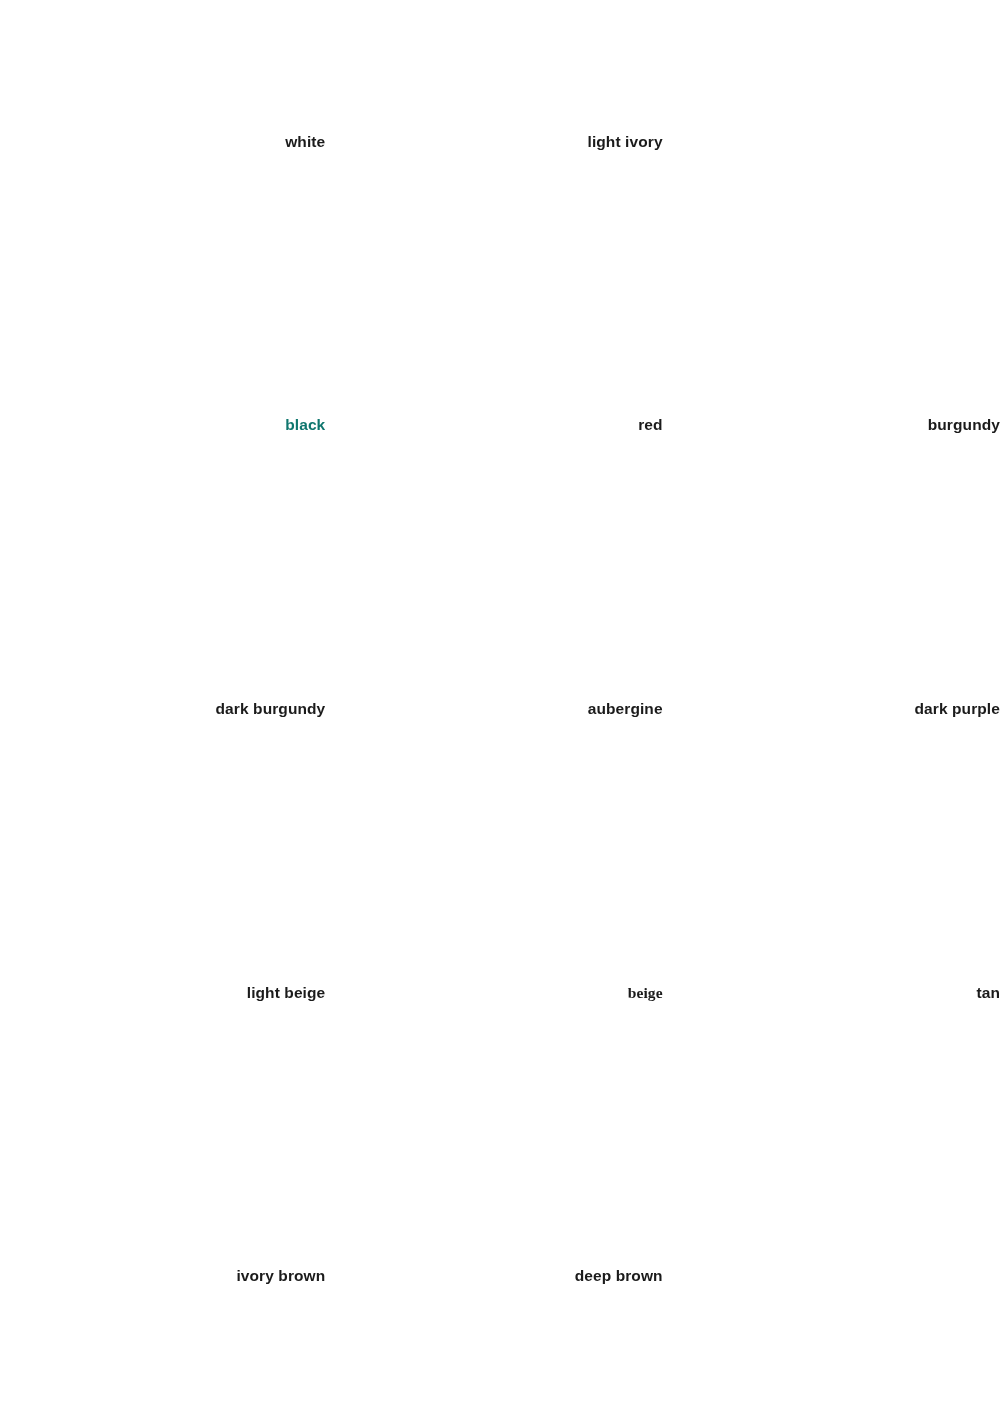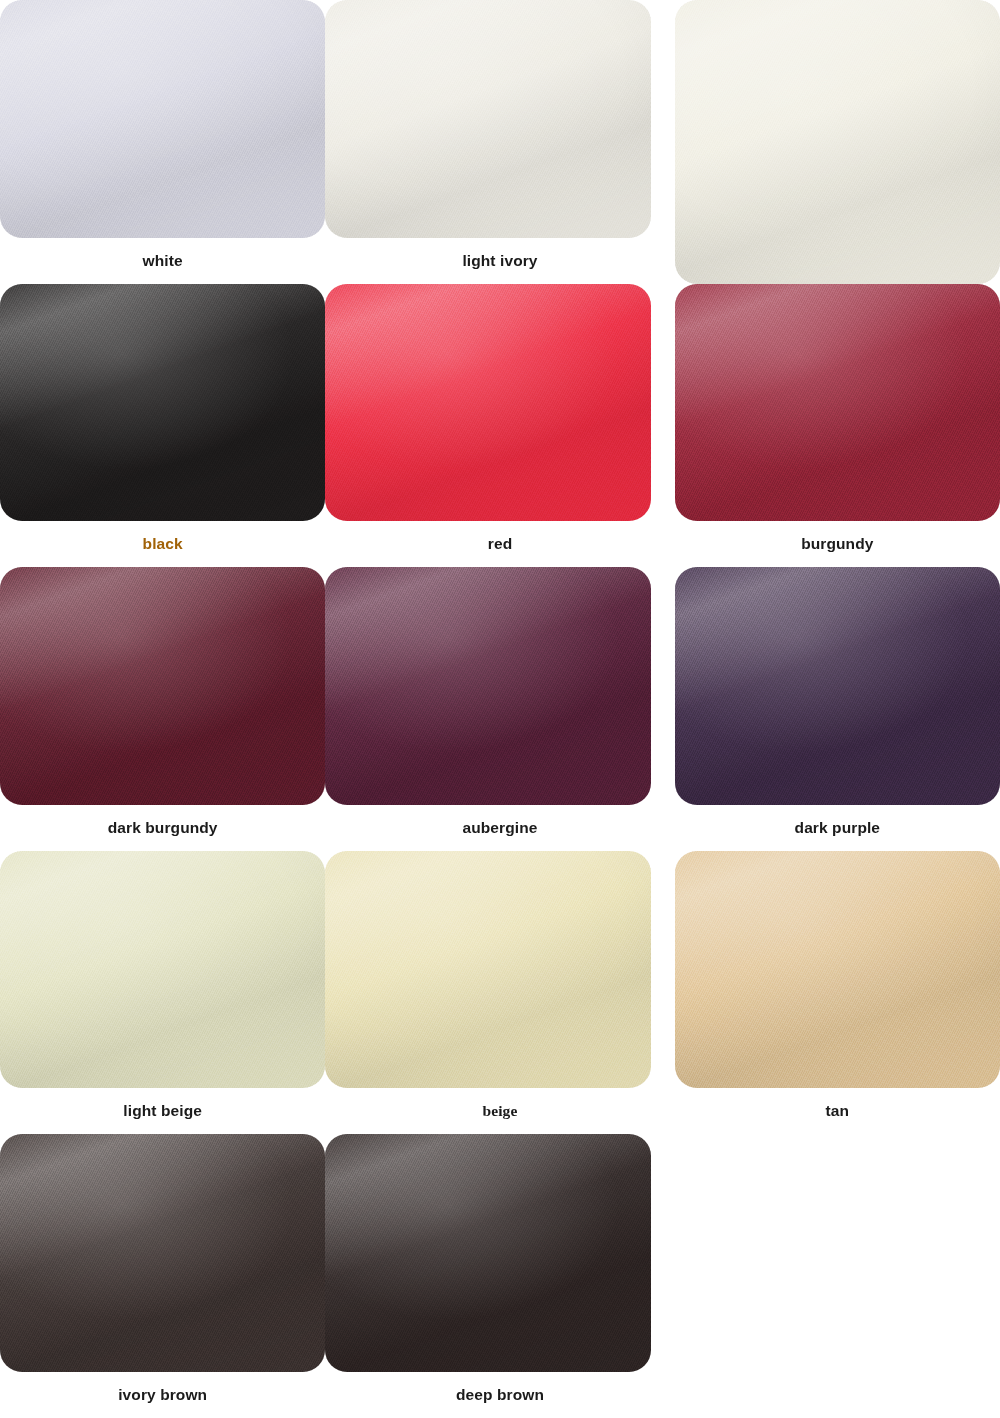--- a/index.html
+++ b/index.html
@@ -21,21 +21,21 @@
     width: 1000px;
     height: 1418px;
     column-gap: 12px;
     row-gap: 0px;
     box-sizing: border-box;
   }
 
   .swatch-cell {
     position: relative;
     display: flex;
-    flex-direction: column;
+    flex-direction: row;
     align-items: center;
     box-sizing: border-box;
   }
 
   .swatch-chip {
     position: relative;
     width: 100%;
     flex: 1 1 auto;
     border-radius: 22px;
     overflow: hidden;
@@ -138,21 +138,21 @@
         <div class="chip-shade"></div>
       </div>
     </div>
     <div class="swatch-cell col-1 row-1">
       <div class="swatch-chip">
         <div class="chip-base" style="background-color: rgb(30, 28, 28);"></div>
         <div class="chip-sheen"></div>
         <div class="chip-weave"></div>
         <div class="chip-shade"></div>
       </div>
-      <div class="swatch-label" style="color: #a16207;">black</div>
+      <div class="swatch-label" style="color: #0f766e;">black</div>
     </div>
     <div class="swatch-cell col-2 row-1">
       <div class="swatch-chip">
         <div class="chip-base" style="background-color: rgb(237, 43, 65);"></div>
         <div class="chip-sheen"></div>
         <div class="chip-weave"></div>
         <div class="chip-shade"></div>
       </div>
       <div class="swatch-label" style="color: rgb(27, 27, 27);">red</div>
     </div>

